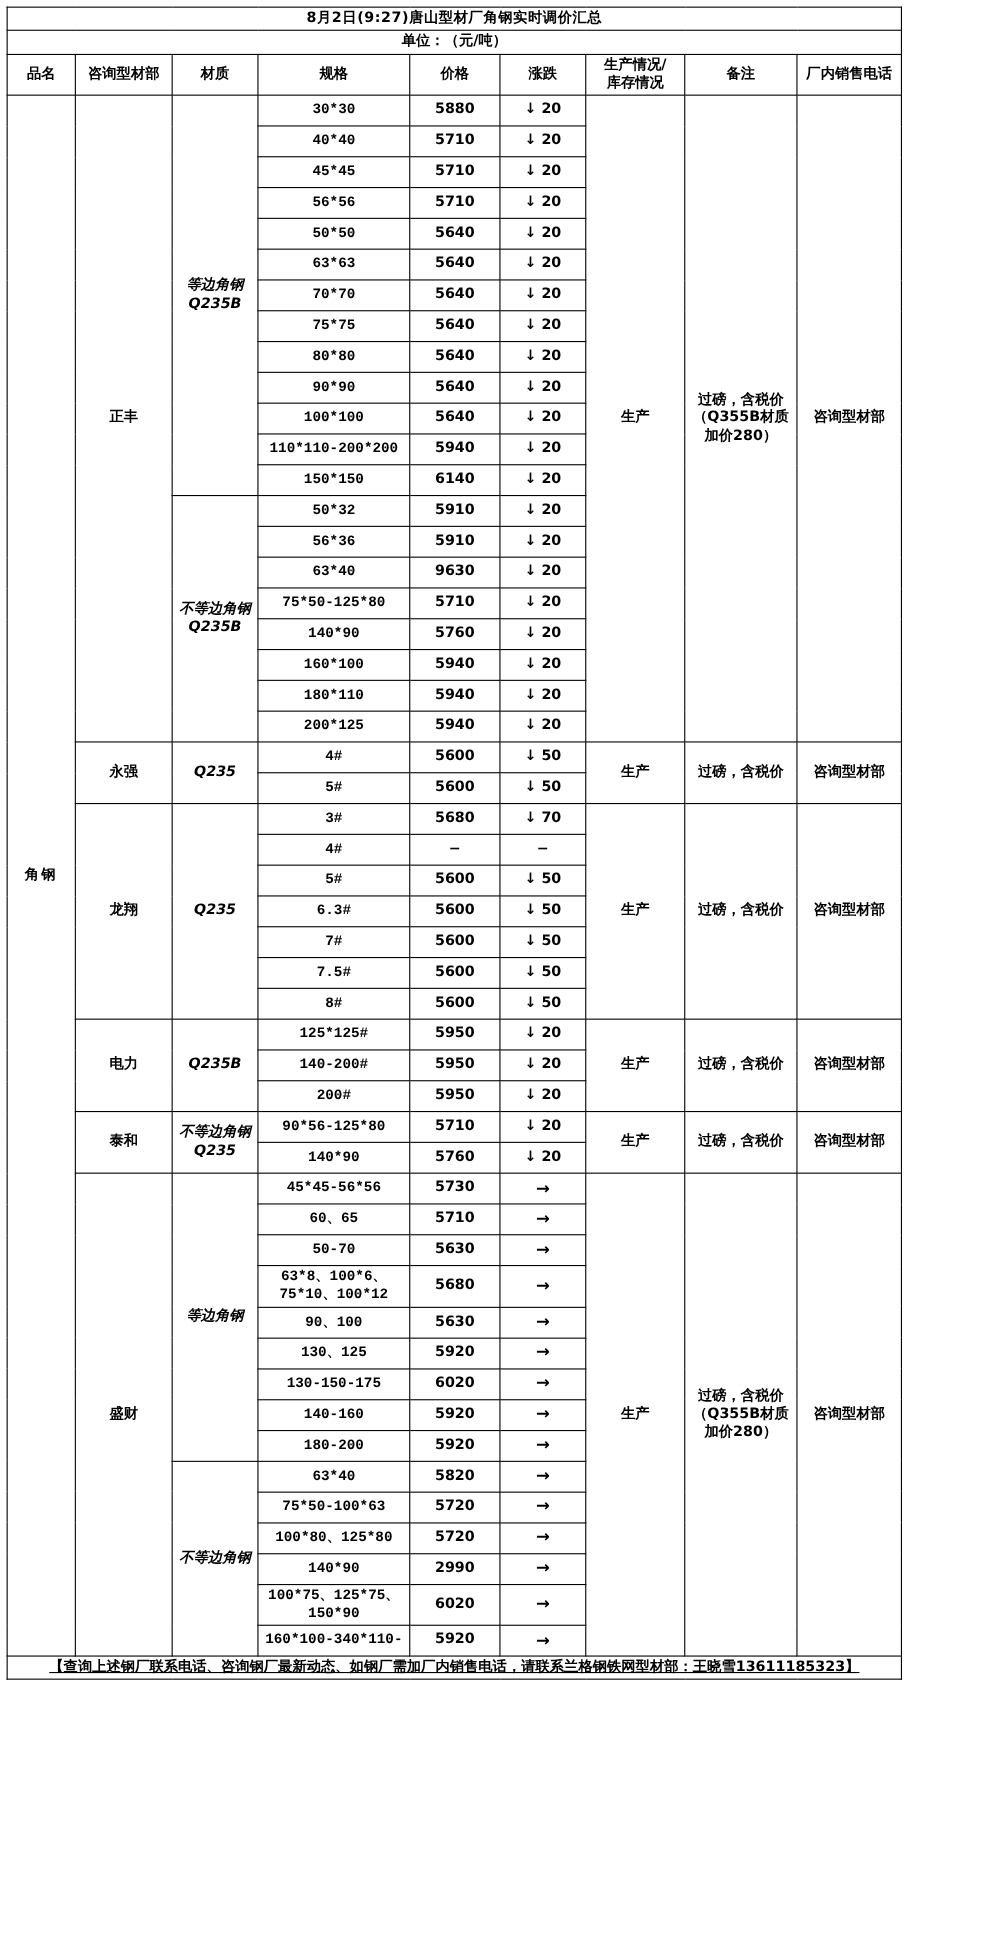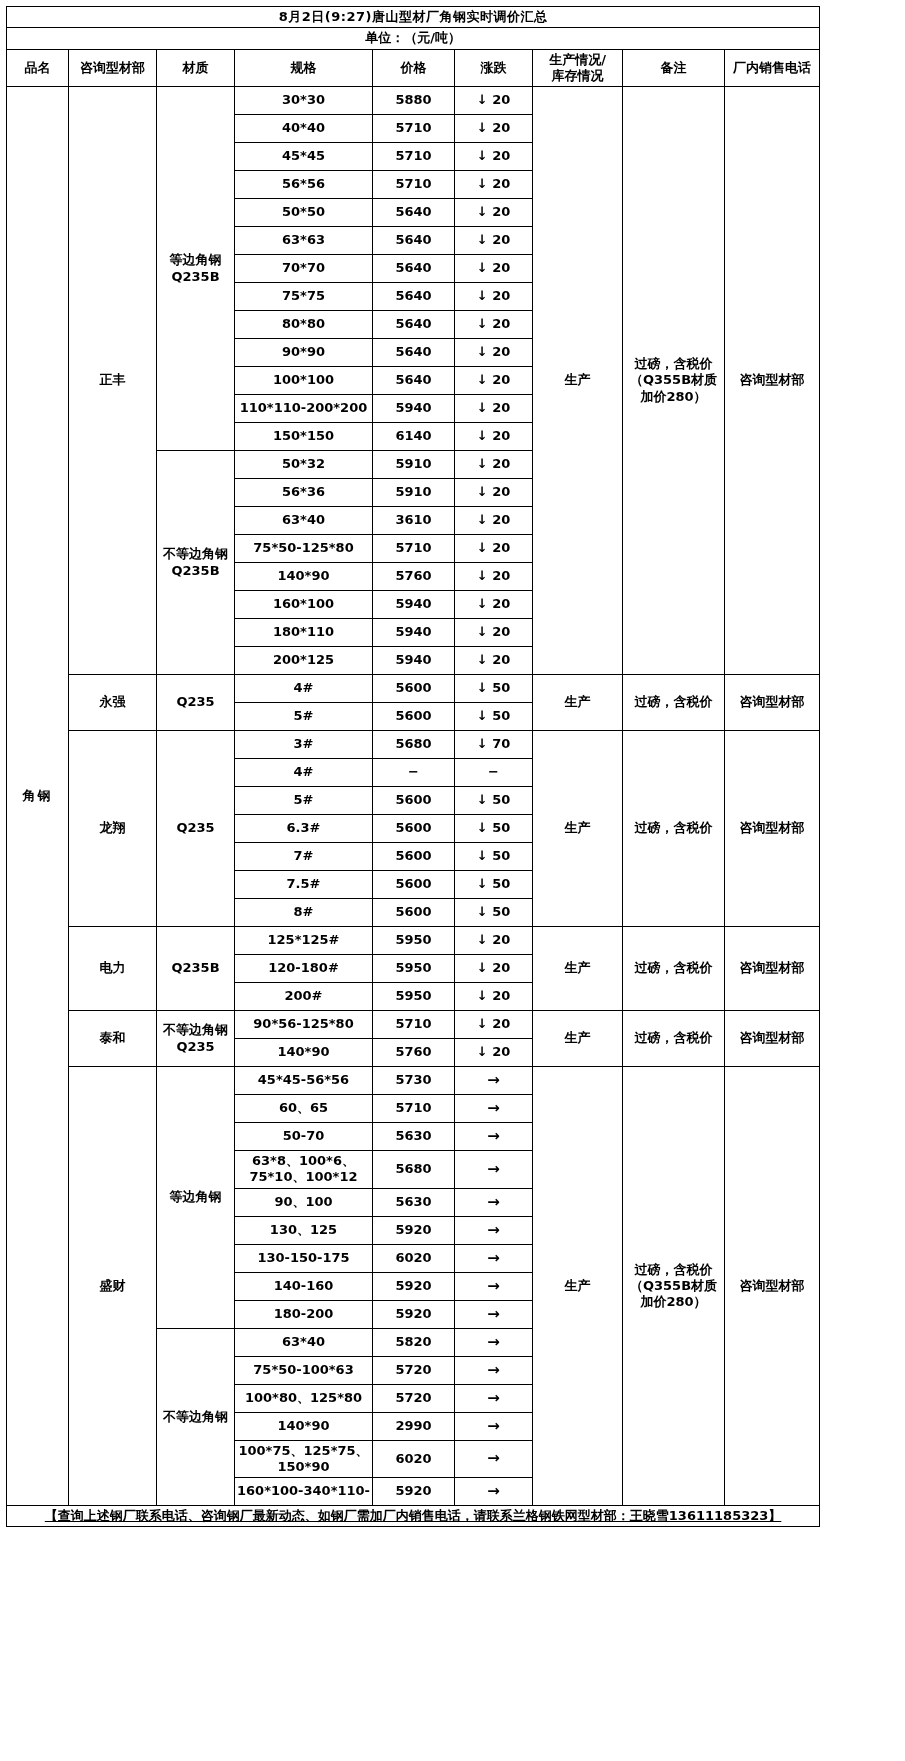--- a/index.html
+++ b/index.html
@@ -47,23 +47,25 @@
   .cat-cell {
     font-size: 27px;
     letter-spacing: 2px;
     line-height: 1.15;
   }
   .mill-cell {
     font-size: 16px;
   }
   .mat-cell {
     font-size: 14px;
+    font-style: italic;
   }
   .spec-cell {
     font-size: 13.5px;
+    font-family: Liberation Mono, monospace;
   }
   .price-cell {
     font-size: 14px;
   }
   .chg-cell {
     font-size: 14px;
     white-space: nowrap;
   }
   .prod-cell {
     font-size: 15px;
@@ -200,21 +202,21 @@
           <td class="price-cell">5910</td>
           <td class="chg-cell"><span>↓</span> 20</td>
         </tr>
         <tr class="row-h">
           <td class="spec-cell">56*36</td>
           <td class="price-cell">5910</td>
           <td class="chg-cell"><span>↓</span> 20</td>
         </tr>
         <tr class="row-h">
           <td class="spec-cell">63*40</td>
-          <td class="price-cell">3610</td>
+          <td class="price-cell">9630</td>
           <td class="chg-cell"><span>↓</span> 20</td>
         </tr>
         <tr class="row-h">
           <td class="spec-cell">75*50-125*80</td>
           <td class="price-cell">5710</td>
           <td class="chg-cell"><span>↓</span> 20</td>
         </tr>
         <tr class="row-h">
           <td class="spec-cell">140*90</td>
           <td class="price-cell">5760</td>
@@ -294,21 +296,21 @@
           <td class="mill-cell" rowspan="3">电力</td>
           <td class="mat-cell" rowspan="3">Q235B</td>
           <td class="spec-cell">125*125#</td>
           <td class="price-cell">5950</td>
           <td class="chg-cell"><span>↓</span> 20</td>
           <td class="prod-cell" rowspan="3">生产</td>
           <td class="note-cell" rowspan="3">过磅，含税价</td>
           <td class="tel-cell" rowspan="3">咨询型材部</td>
         </tr>
         <tr class="row-h">
-          <td class="spec-cell">120-180#</td>
+          <td class="spec-cell">140-200#</td>
           <td class="price-cell">5950</td>
           <td class="chg-cell"><span>↓</span> 20</td>
         </tr>
         <tr class="row-h">
           <td class="spec-cell">200#</td>
           <td class="price-cell">5950</td>
           <td class="chg-cell"><span>↓</span> 20</td>
         </tr>
         <tr class="row-h">
           <td class="mill-cell" rowspan="2">泰和</td>

